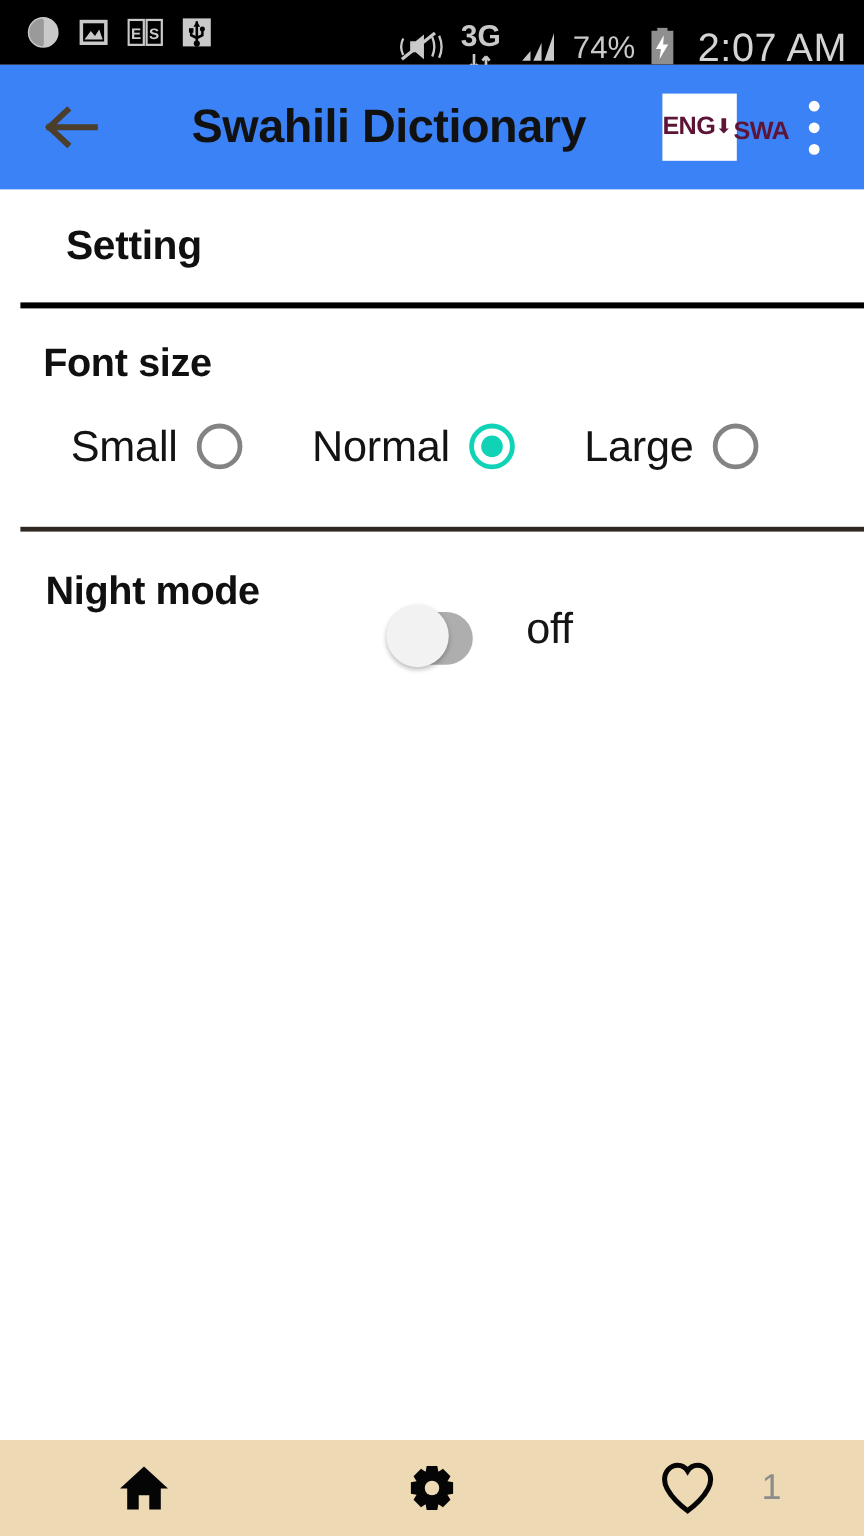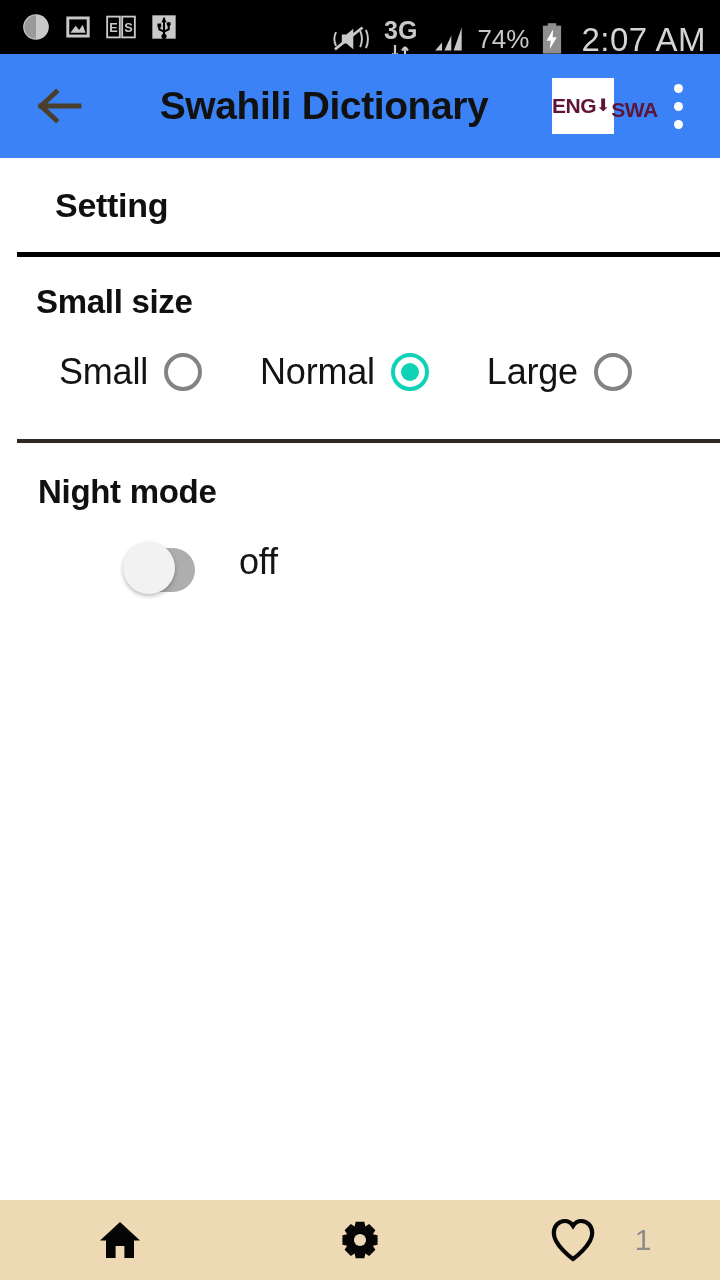--- a/index.html
+++ b/index.html
@@ -234,21 +234,21 @@
     width: 18px;
     height: 18px;
     border-radius: 50%;
     background: #0fd2b6;
     display: block;
   }
 
   .section-night {
     padding: 30px 0 0 0;
     display: flex;
-    flex-direction: column;
+    flex-direction: row;
   }
   .night-label {
     font-size: 33px;
     font-weight: bold;
     color: #101010;
     padding-left: 21px;
     letter-spacing: -0.3px;
   }
   .switch-row {
     display: flex;
@@ -411,21 +411,21 @@
 
   <div class="content">
 
     <div class="section-setting">
       <span class="setting-title">Setting</span>
     </div>
 
     <div class="divider-black"></div>
 
     <div class="section-font">
-      <div class="section-label">Small size</div>
+      <div class="section-label">Font size</div>
 
       <div class="radio-row">
         <div class="radio-item small-opt">
           <span class="radio-label">Small</span>
           <span class="radio-dot"></span>
         </div>
 
         <div class="radio-item normal-opt">
           <span class="radio-label">Normal</span>
           <span class="radio-dot checked"></span>

